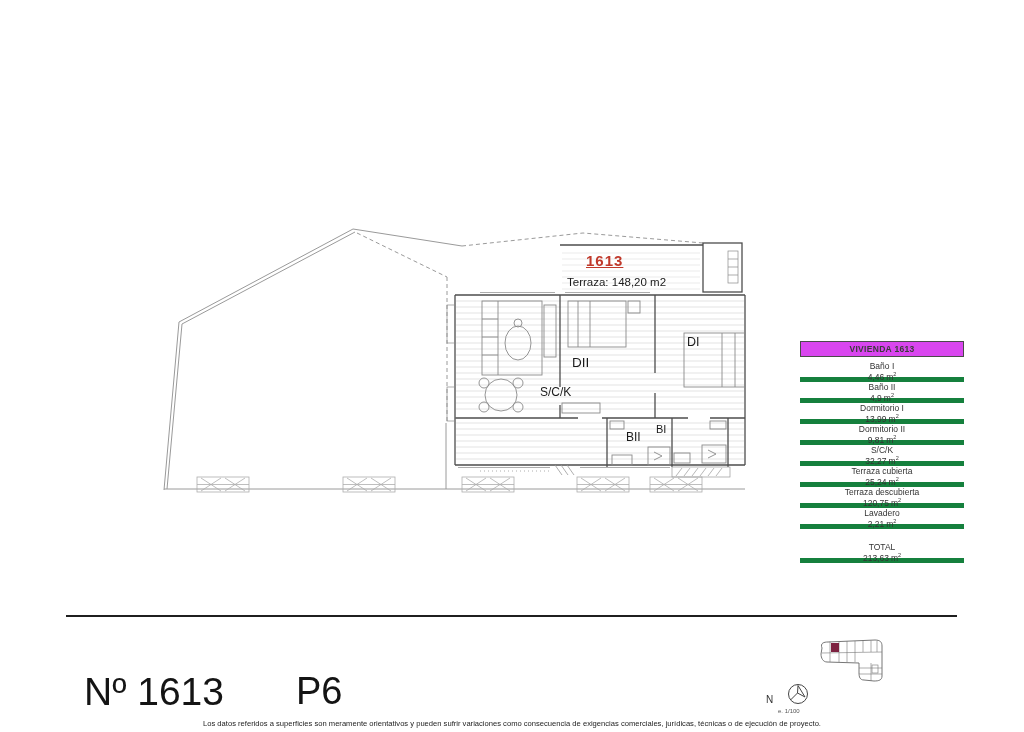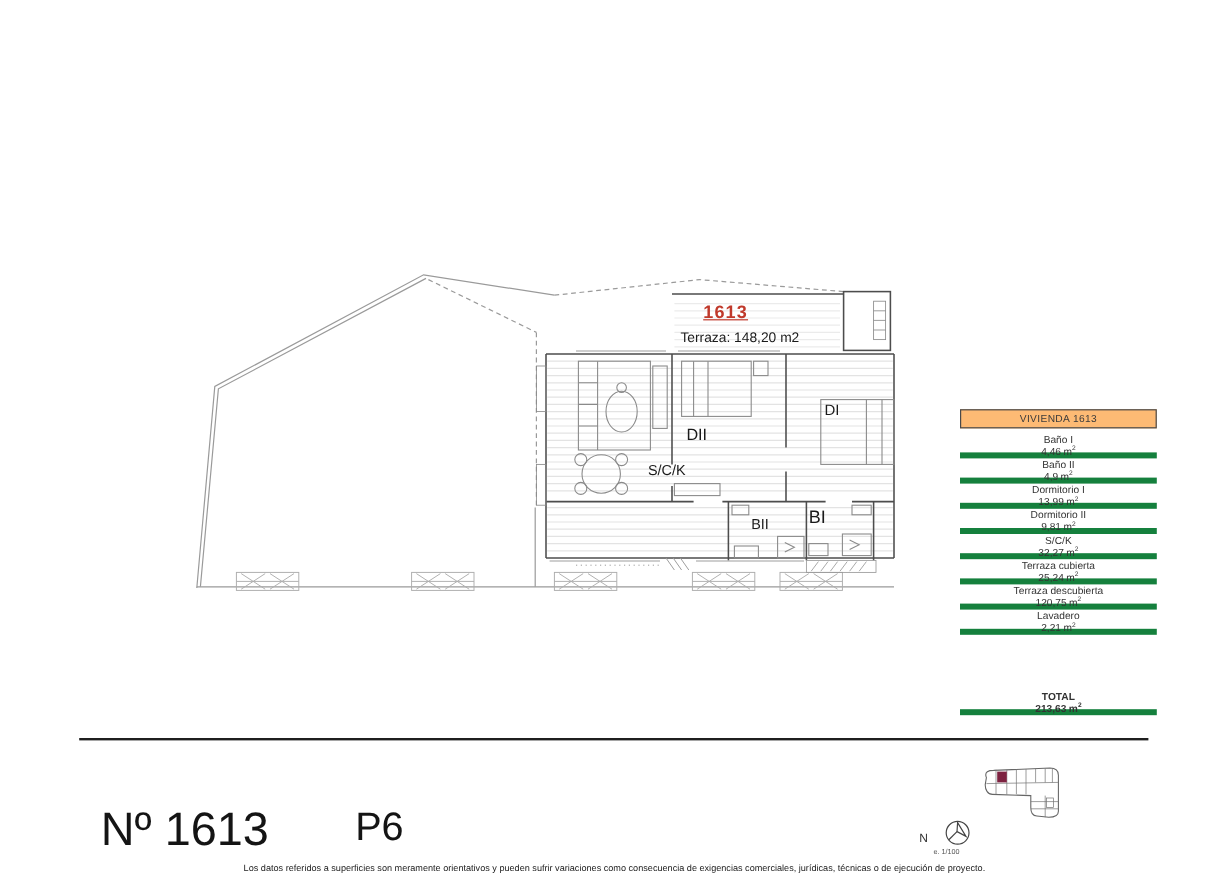--- a/index.html
+++ b/index.html
@@ -11,37 +11,37 @@
   #plan-svg{position:absolute;left:150px;top:215px;width:600px;height:290px;}
 
   
   .plan-label{position:absolute;color:#1a1a1a;white-space:nowrap;}
   .lbl-unit{left:586px;top:252px;font-size:15px;font-weight:bold;color:#c0392b;letter-spacing:1px;text-decoration:underline;}
   .lbl-terraza{left:567px;top:276px;font-size:11.5px;}
   .lbl-sck{left:540px;top:385px;font-size:12px;}
   .lbl-dii{left:572px;top:342px;font-size:13.5px;margin-top:13px;}
   .lbl-di{left:687px;top:335px;font-size:12.5px;}
   .lbl-bii{left:626px;top:430px;font-size:12px;}
-  .lbl-bi{left:674px;top:423px;font-size:15px;}
+  .lbl-bi{left:656px;top:423px;font-size:11px;}
 
   
   .area-table{position:absolute;left:800px;top:341px;width:164px;font-size:8.5px;color:#333;}
-  .t-header{background:#fdba74;border:1px solid #4a4a4a;text-align:center;height:14px;line-height:14px;
-            font-weight:normal;color:#3b3b3b;margin-bottom:4px;letter-spacing:.3px;}
+  .t-header{background:#d946ef;border:1px solid #4a4a4a;text-align:center;height:14px;line-height:14px;
+            font-weight:bold;color:#3b3b3b;margin-bottom:4px;letter-spacing:.3px;}
   .t-row{display:flex;justify-content:space-between;align-items:center;
          border-bottom:5px solid #15803d;height:15px;padding:0 1px 1px 1px;flex-direction:column;}
   .t-row .u{margin-left:2px;}
   .t-row sup{font-size:5.5px;}
   .t-spacer{height:13px;}
-  .t-total{font-weight:bold;margin-top:33px;}
+  .t-total{font-weight:normal;}
 
   
   .divider{left:66px;top:615px;width:891px;height:2px;background:#1f1f1f;}
   .sheet-title{left:84px;top:670px;font-size:39px;color:#141414;}
-  .sheet-floor{left:296px;top:670px;font-size:33px;color:#141414;}
+  .sheet-floor{left:296px;top:670px;font-size:38px;color:#141414;}
   .north-n{left:766px;top:694px;font-size:10px;color:#333;}
   .scale-note{left:778px;top:708px;font-size:6px;color:#555;}
   .disclaimer{left:132px;top:719px;width:760px;text-align:center;font-size:7.6px;color:#1c1c1c;}
 
   #locator-svg{position:absolute;left:816px;top:634px;width:72px;height:52px;}
   #north-svg{position:absolute;left:764px;top:681px;width:48px;height:30px;}
 </style>
 </head>
 <body>
 

